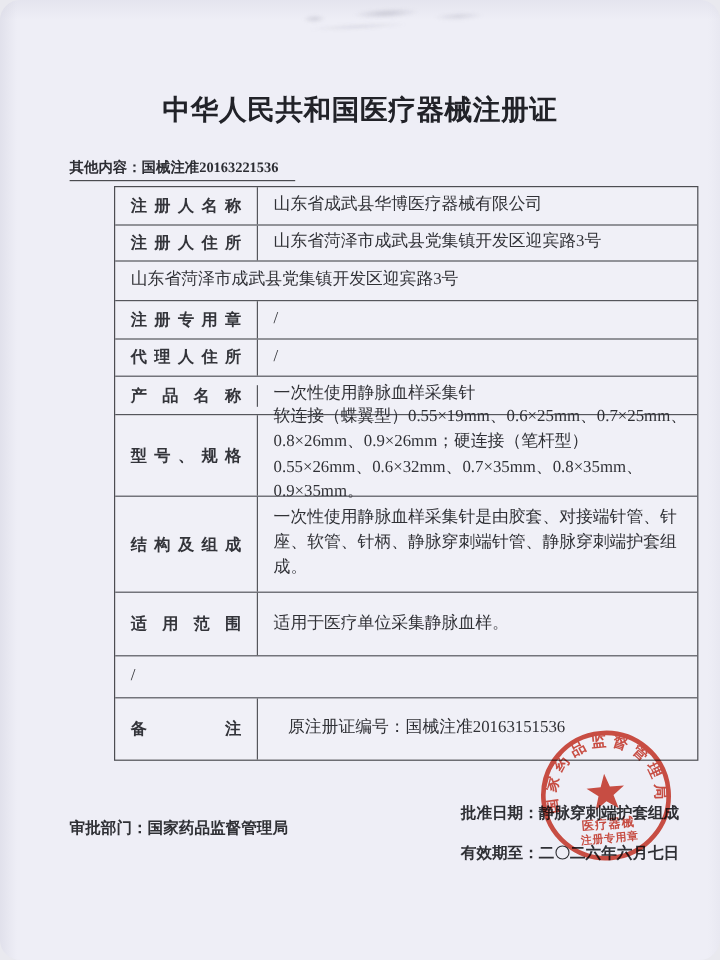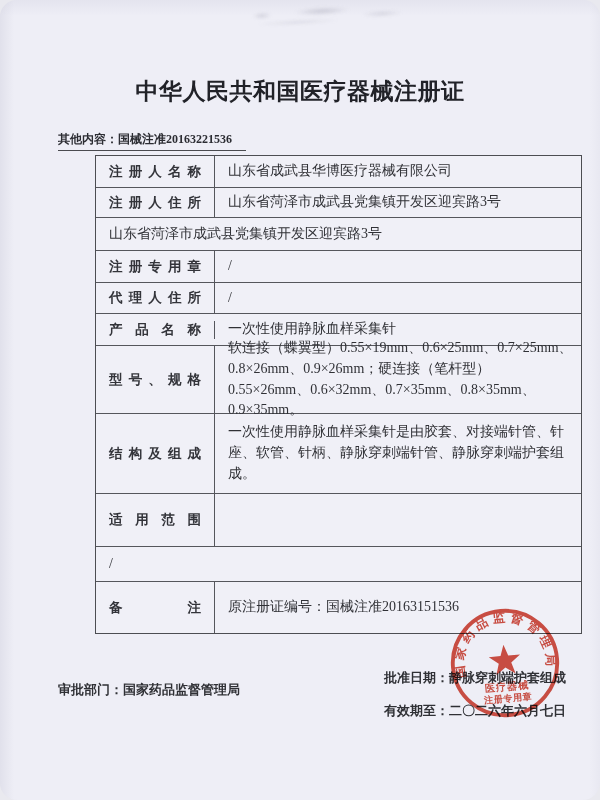--- a/index.html
+++ b/index.html
@@ -56,21 +56,21 @@
     position: absolute;
     left: 58px; top: 155px;
     width: 487px;
     border: 1.5px solid #4c4d52;
     background: rgba(255,255,255,0.12);
     display: flex;
     flex-direction: column;
     margin-left: 37px;
   }
   .row { display: flex; border-bottom: 1px solid #55565c; }
-  .row:last-child { border-bottom: none; }
+  .row:last-child { border-bottom: none; gap: 12px; }
   .r1 { height: 32px; } .r2 { height: 30px; } .r3 { height: 33px; }
   .r4 { height: 32px; } .r5 { height: 31px; } .r6 { height: 32px; align-items: center; }
   .r7 { height: 68px; } .r8 { height: 80px; } .r9 { height: 53px; }
   .r10 { height: 34px; } .r11 { height: 35px; } .r12 { height: 51px; }
   .cell-label {
     width: 119px;
     border-right: 1px solid #55565c;
     display: flex;
     align-items: center;
     padding: 0 13px;
@@ -184,20 +184,23 @@
           <span>结构及组成</span>
         </div>
       <div class="cell-value">
           <span>一次性使用静脉血样采集针是由胶套、对接端针管、针座、软管、针柄、静脉穿刺端针管、静脉穿刺端护套组成。</span>
         </div>
     </div>
     <div class="row r9">
       <div class="cell-label">
           <span>适用范围</span>
         </div>
+      <div class="cell-value">
+          <span>适用于医疗单位采集静脉血样。</span>
+        </div>
     </div>
     <div class="row r11">
       <div class="cell-value">
           <span>/</span>
         </div>
     </div>
     <div class="row r12">
       <div class="cell-label">
           <span>备注</span>
         </div>

